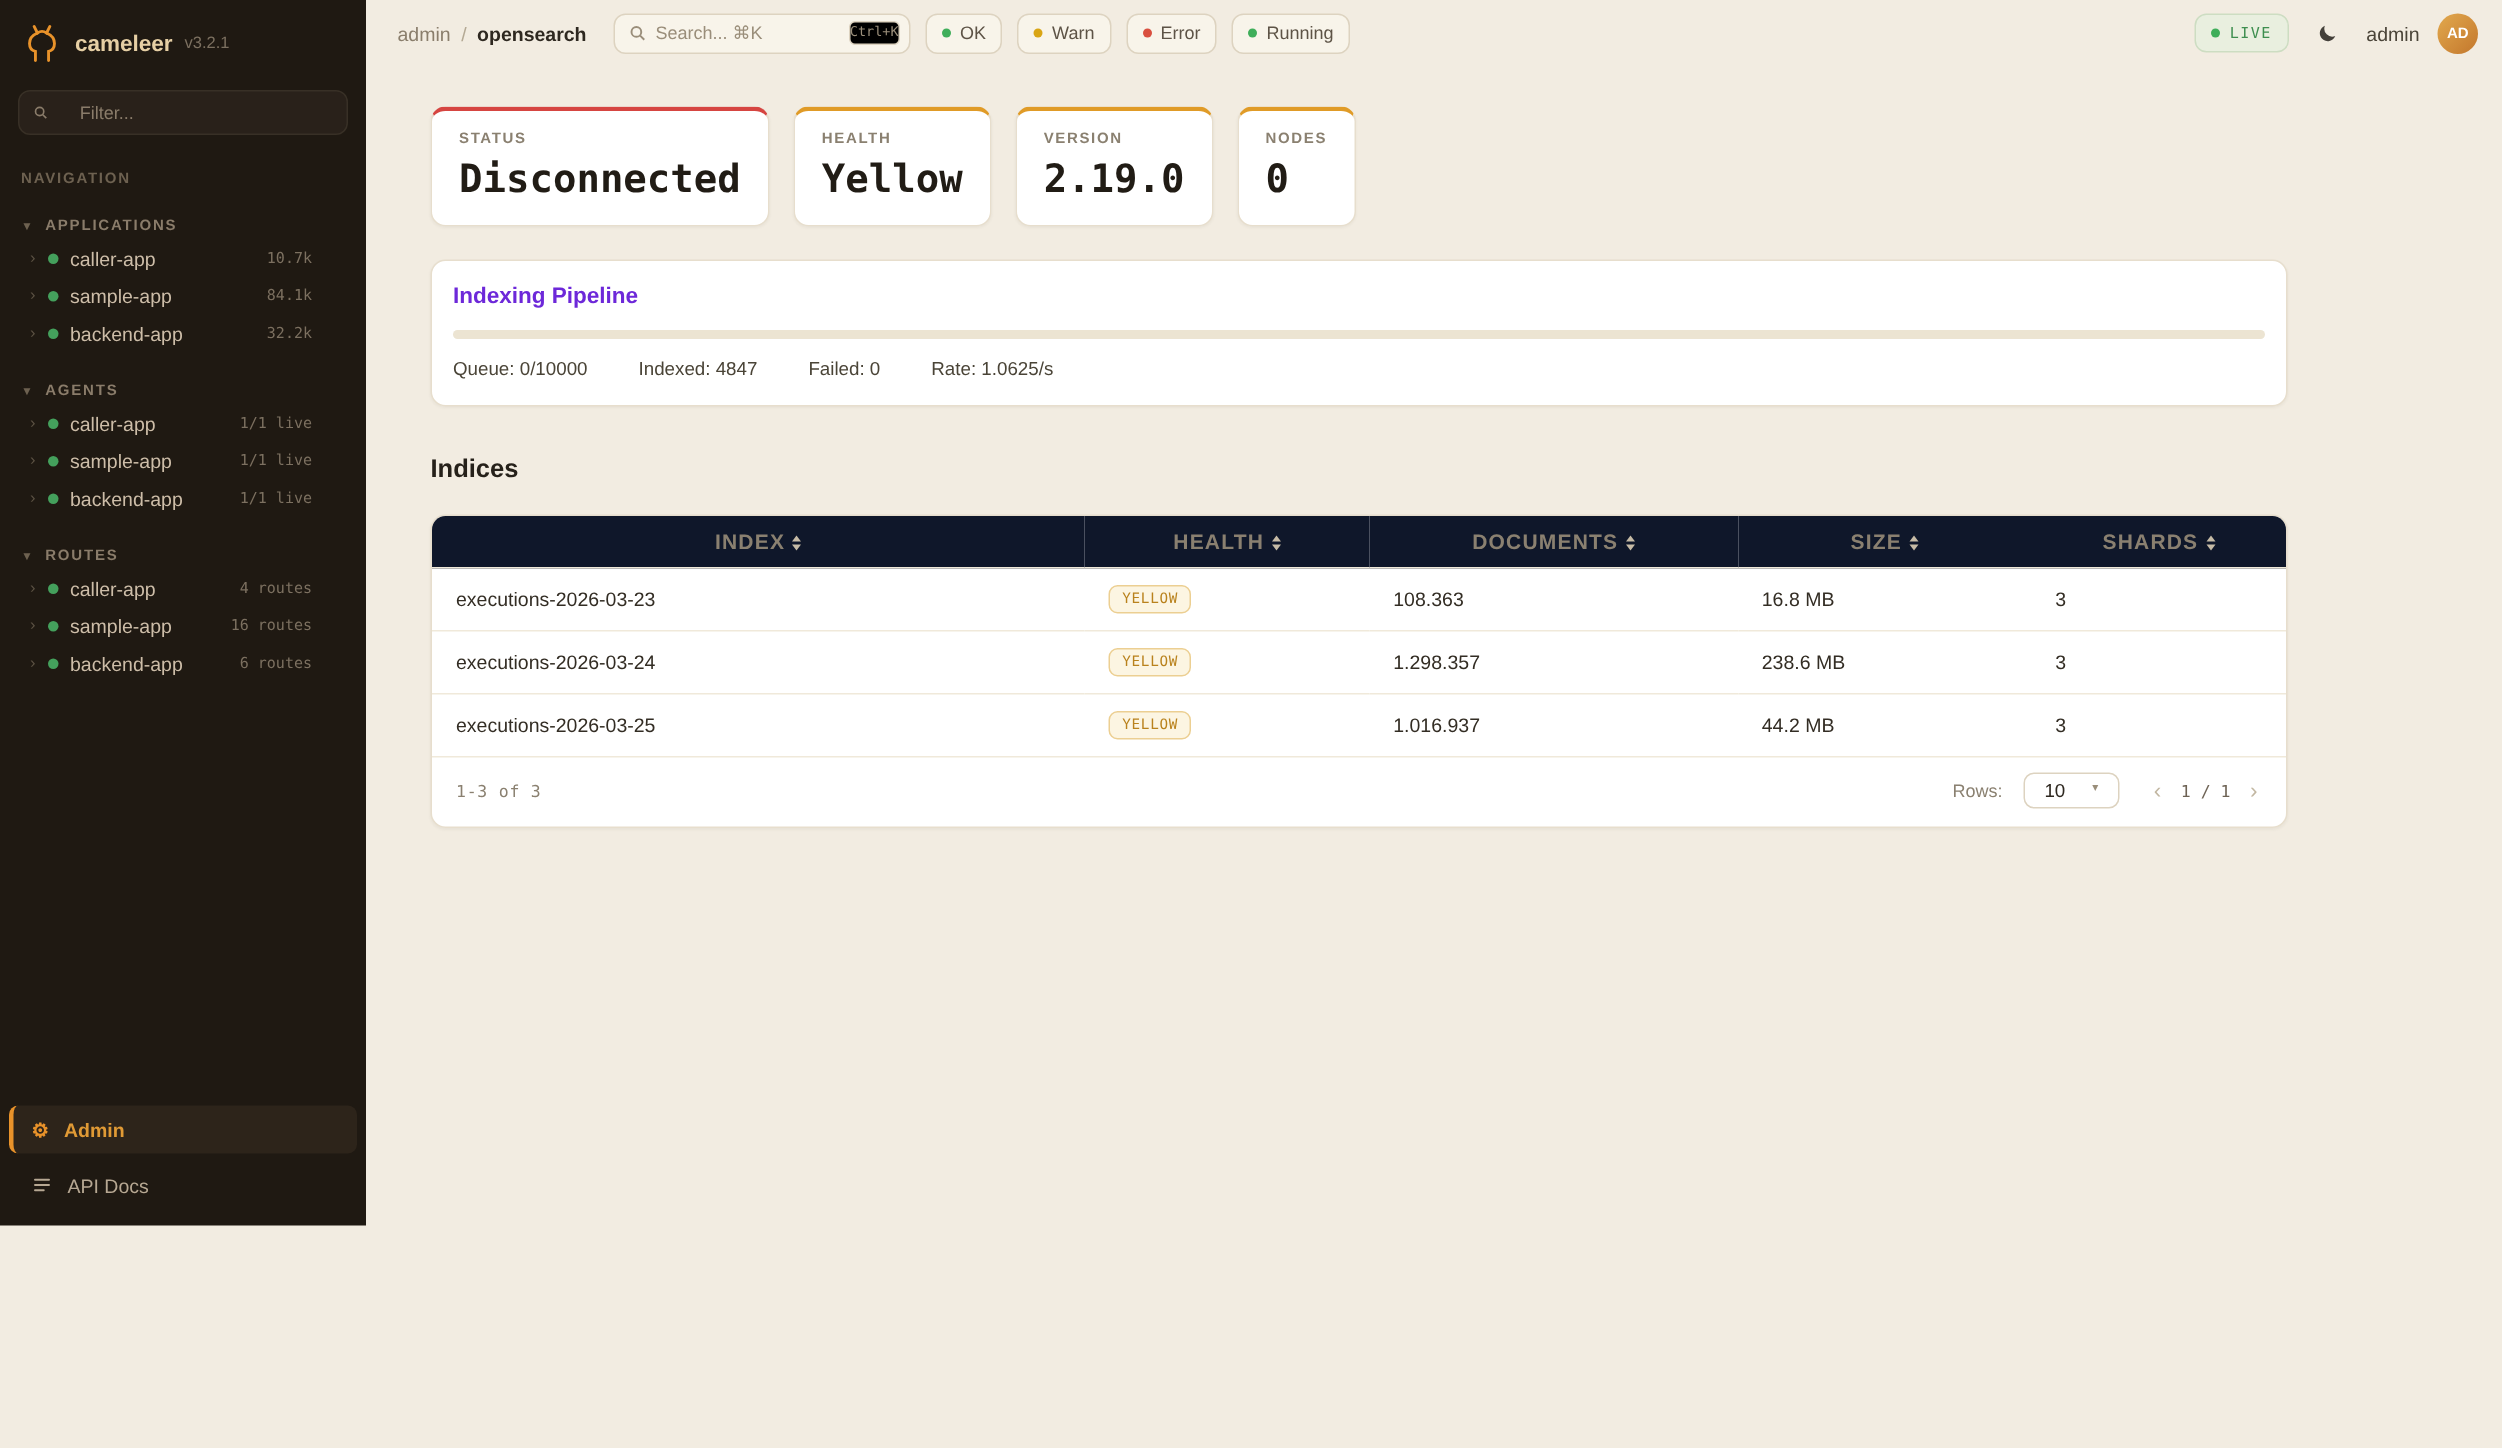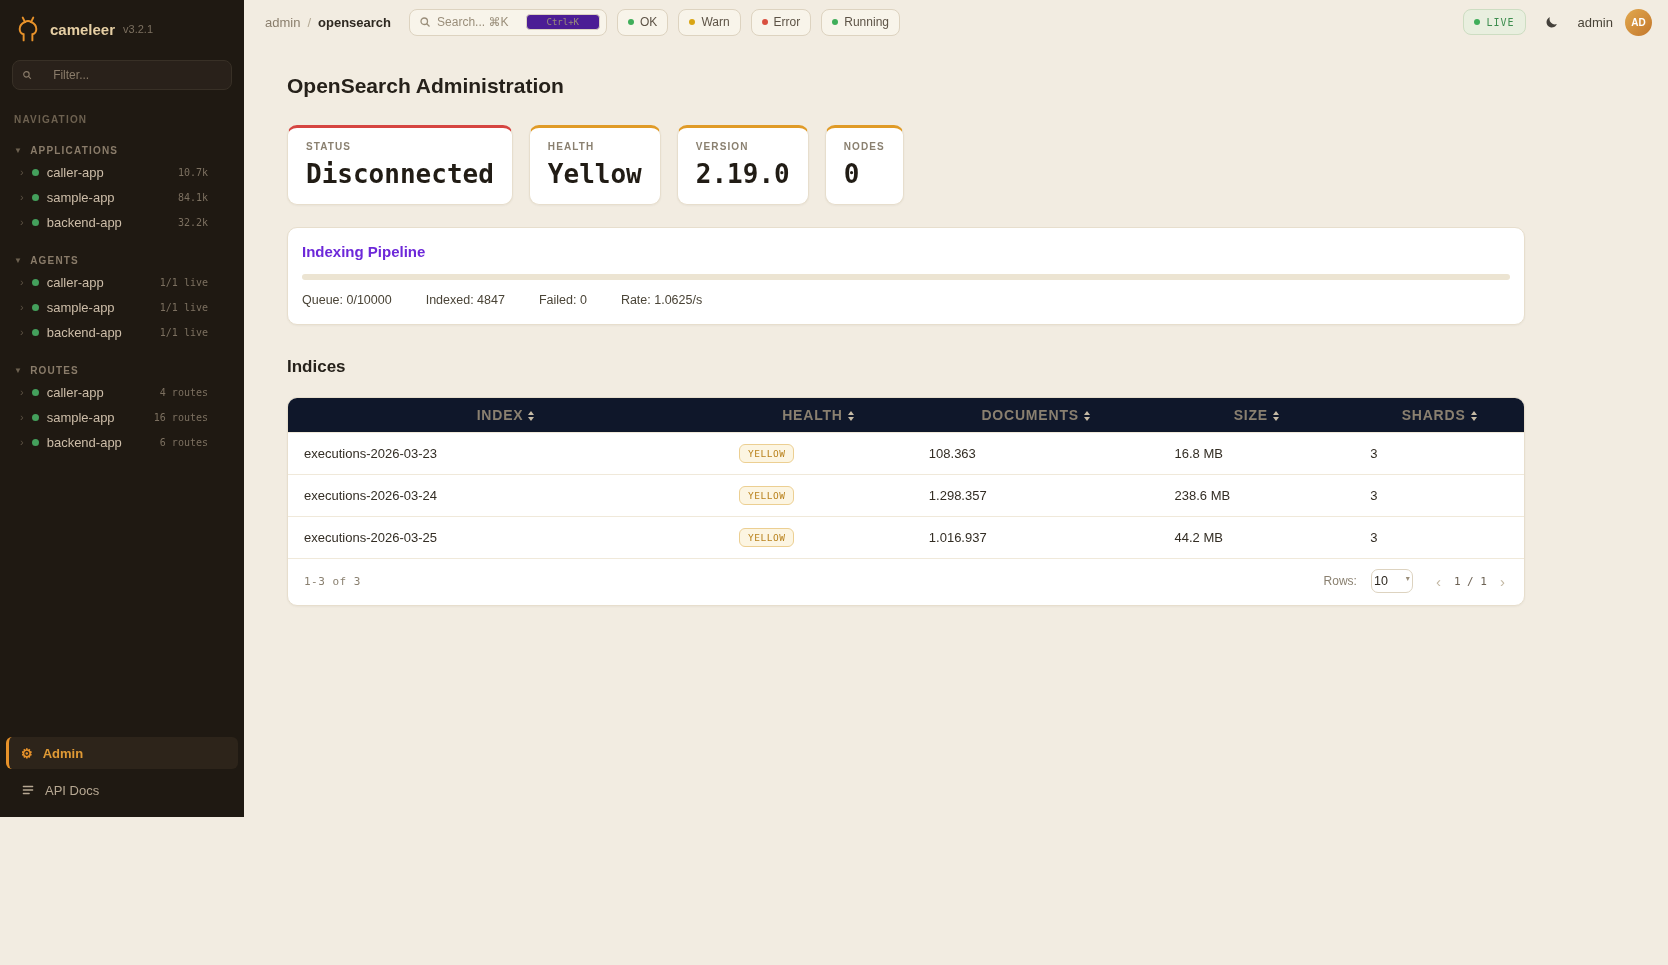--- a/index.html
+++ b/index.html
@@ -31,21 +31,21 @@
   
   .main{flex:1;display:flex;flex-direction:column;height:965px;overflow:hidden}
   .topbar{height:44px;display:flex;align-items:center;gap:10px;padding:0 16px 0 21px;flex:none}
   .breadcrumb{display:flex;gap:7px;font-size:13px;align-items:center;margin-right:8px}
   .crumb{color:#8a7e6c;cursor:pointer}
   .crumb-sep{color:#b4a994}
   .crumb.current{color:#2e2820;font-weight:700;cursor:default}
   .searchbox{width:198px;height:27px;background:#f8f4ea;border:1px solid #ddd3c0;border-radius:8px;display:flex;align-items:center;gap:6px;padding:0 6px 0 9px}
   .searchbox input{flex:1;min-width:0;border:none;outline:none;background:transparent;font-size:12px;color:#5d5346;font-family:inherit}
   .searchbox input::placeholder{color:#9a8e7a}
-  .kbd{font-family:"DejaVu Sans Mono",monospace;font-size:9px;color:#9a8e7a;border:1px solid #ddd3c0;border-radius:4px;padding:2px 20px;background:#4c1d95;white-space:nowrap}
+  .kbd{font-family:"DejaVu Sans Mono",monospace;font-size:9px;color:#9a8e7a;border:1px solid #ddd3c0;border-radius:4px;padding:2px 0;background:#000000;white-space:nowrap}
   .pill{height:27px;display:flex;align-items:center;gap:6px;padding:0 10px;background:#f8f4ea;border:1px solid #ddd3c0;border-radius:8px;font-size:12px;color:#5d5346;cursor:pointer;white-space:nowrap}
   .pdot{width:6px;height:6px;border-radius:50%;flex:none}
   .pdot.ok,.pdot.running{background:#3fae5a}
   .pdot.warn{background:#d9a514}
   .pdot.error{background:#d94f3f}
   .time-group{display:flex;align-items:center;background:#e9e1d1;border-radius:10px;padding:3px;margin-left:4px;white-space:nowrap}
   .tbtn{padding:4px 10px;font-size:12px;color:#6d6254;border-radius:7px;cursor:pointer}
   .tbtn.active{background:#fdfbf6;border:1px solid #d6ccb9;color:#2e2820;font-weight:700;padding:3px 9px}
   .time-date{display:flex;gap:8px;align-items:center;padding:0 12px;font-family:"DejaVu Sans Mono",monospace;font-size:11px;color:#2e2820}
   .time-date .sep{color:#9a8e7a}
@@ -81,21 +81,21 @@
   tbody tr{cursor:pointer}
   .badge-yellow{display:inline-block;padding:3px 8px;border:1px solid #eccf92;background:#fcf5e2;color:#b9821d;border-radius:6px;font-family:"DejaVu Sans Mono",monospace;font-size:9.5px;letter-spacing:.5px}
   .sort{display:inline-flex;flex-direction:column;gap:2px;margin-left:5px;vertical-align:middle}
   .sort i{width:0;height:0;border-left:3px solid transparent;border-right:3px solid transparent;display:block}
   .sort .up{border-bottom:4px solid #c6bba6}
   .sort .down{border-top:4px solid #c6bba6}
   .table-footer{display:flex;align-items:center;padding:10px 16px 12px;border-top:1px solid #f0e9da}
   .count{font-family:"DejaVu Sans Mono",monospace;font-size:11px;letter-spacing:.5px;color:#8a8070}
   .tf-right{margin-left:auto;display:flex;align-items:center;gap:14px}
   .rows-label{font-size:12px;color:#8a8070}
-  .rows-select{display:flex;align-items:flex-start;gap:18px;border:1px solid #ddd3c0;border-radius:7px;padding:4px 2px;font-size:12.5px;color:#2e2820;cursor:pointer;background:#fff}
+  .rows-select{display:flex;align-items:flex-start;gap:18px;border:1px solid #ddd3c0;border-radius:7px;padding:4px 13px;font-size:12.5px;color:#2e2820;cursor:pointer;background:#fff}
   .rows-caret{color:#9a8e7a;font-size:8px}
   .pager{display:flex;align-items:center;gap:10px;margin-left:6px}
   .pg-btn{color:#c2b7a2;font-size:15px;cursor:pointer;padding:0 3px;line-height:1}
   .pg-info{font-family:"DejaVu Sans Mono",monospace;font-size:11px;color:#6d6254}
 </style>
 </head>
 <body>
 
 <aside class="sidebar">
   <div class="logo-row">
@@ -258,21 +258,20 @@
           </svg>
       </div>
       <span class="user-label">admin</span>
       <div class="avatar">AD</div>
     </div>
   </header>
 
   <div class="content">
 
 
-    <h1 class="page-title">OpenSearch Administration</h1>
 
     <div class="cards">
       <div class="stat-card red">
         <div class="stat-label">STATUS</div>
         <div class="stat-value">Disconnected</div>
       </div>
       <div class="stat-card">
         <div class="stat-label">HEALTH</div>
         <div class="stat-value">Yellow</div>
       </div>

